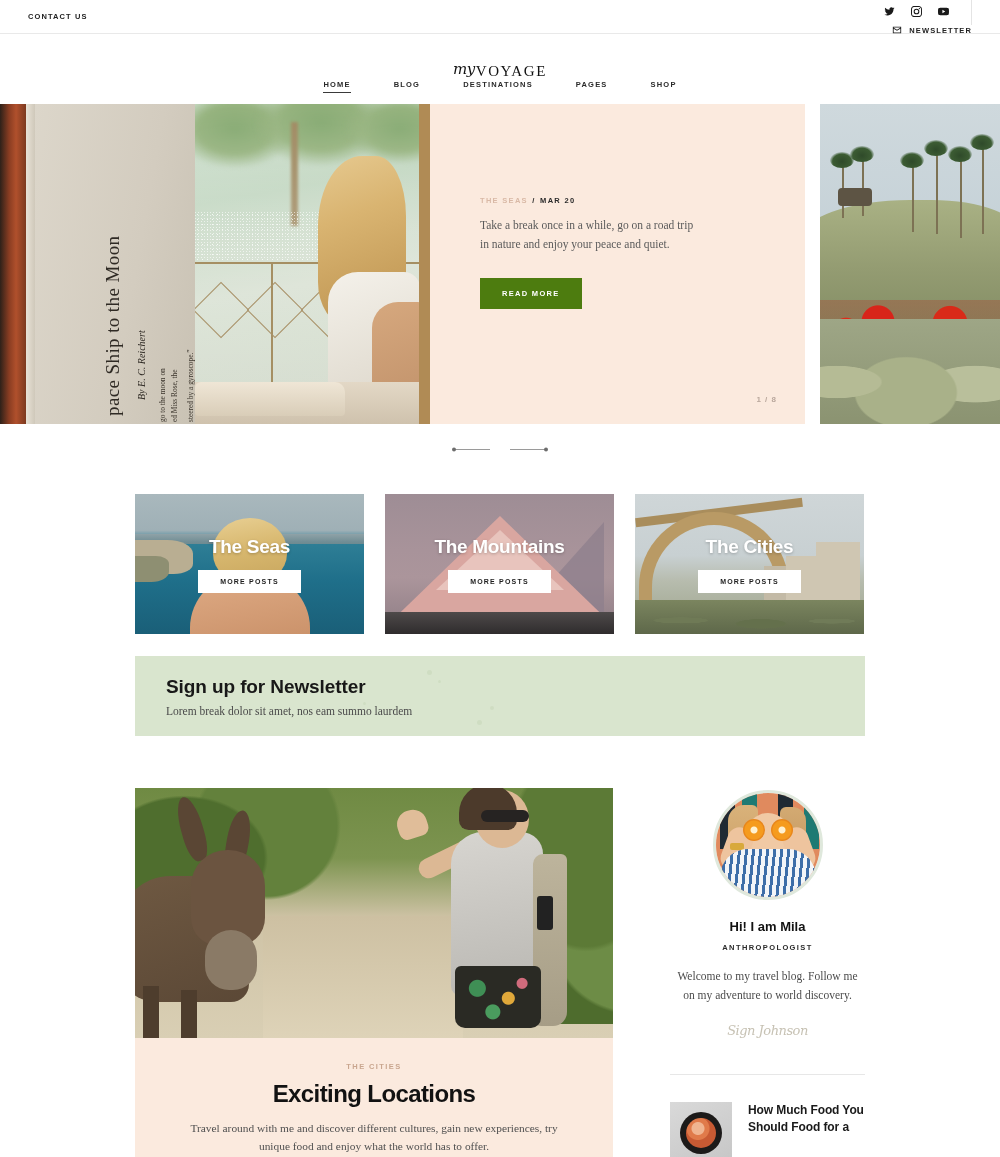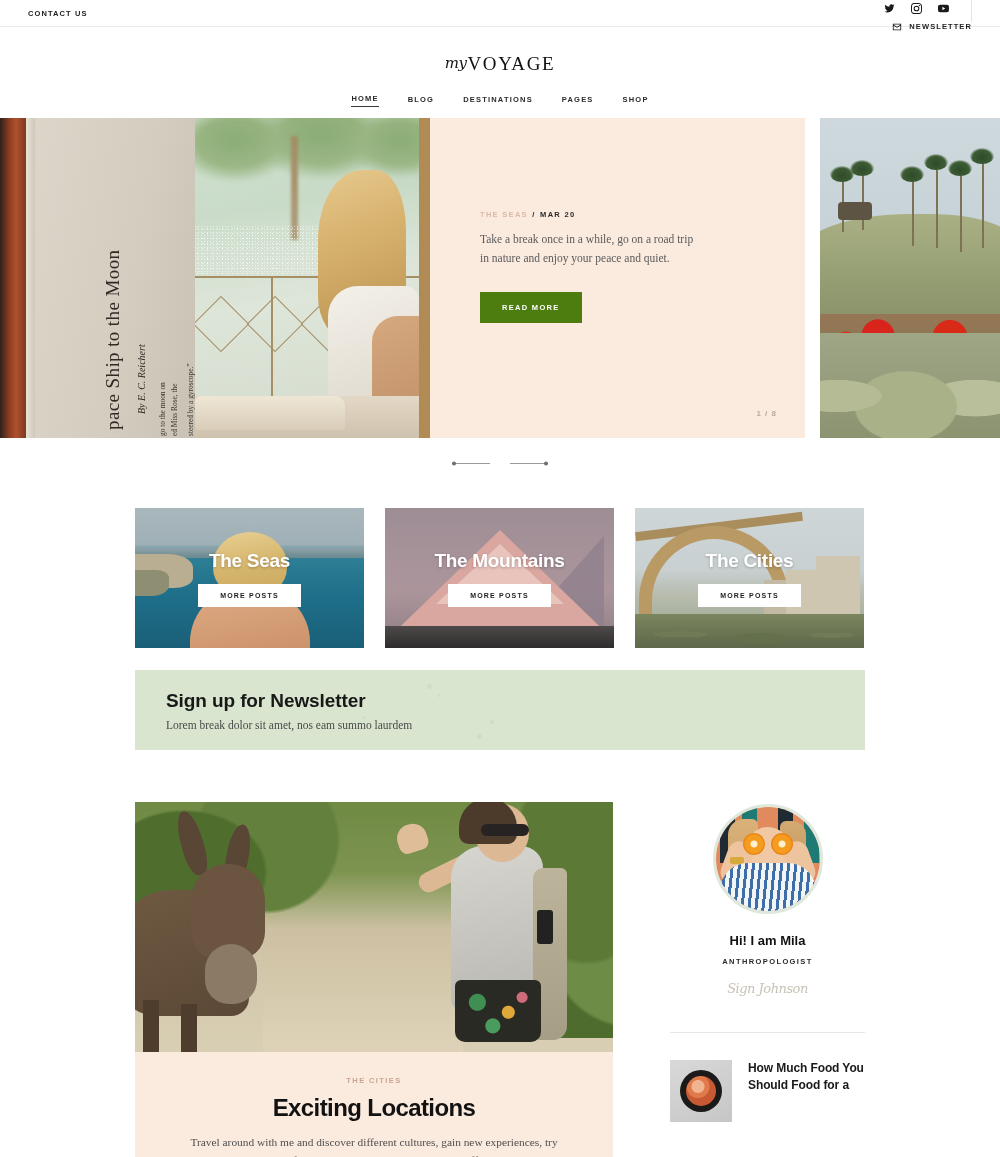--- a/index.html
+++ b/index.html
@@ -8,21 +8,21 @@
     width: 1000px;
     background: #ffffff;
     font-family: "Liberation Sans", sans-serif;
     color: #1a1a1a;
     -webkit-font-smoothing: antialiased;
   }
   body { width: 1000px; height: 1157px; overflow: hidden; position: relative; }
 
   
   .topbar {
-    height: 27px;
+    height: 34px;
     display: flex;
     align-items: center;
     justify-content: space-between;
     padding: 0 28px 0 28px;
     border-bottom: 1px solid #e9e9e9;
   }
   .topbar-left { display: flex; align-items: center; }
   .contact-link {
     font-size: 7.5px;
     letter-spacing: 1.1px;
@@ -64,31 +64,30 @@
     font-family: "DejaVu Serif", serif;
     font-style: italic;
     font-size: 15px;
     letter-spacing: -0.5px;
     color: #111;
     vertical-align: 2px;
     margin-right: 1px;
   }
   .logo .voyage {
     font-family: "Liberation Serif", serif;
-    font-size: 19px;
+    font-size: 15px;
     letter-spacing: 1.6px;
     color: #111;
     font-weight: 400;
   }
 
   
   .mainnav {
-    display: flex; justify-content: center; align-items: center;
-    gap: 29px;
-    margin-top: 19px;
+    display: flex; justify-content: center; 
+    gap: 43px;
     padding-bottom: 11px;
   }
   .navitem {
     font-size: 7.5px;
     letter-spacing: 1.2px;
     font-weight: 600;
     text-transform: uppercase;
     color: #2a2a2a;
     cursor: pointer;
     padding-bottom: 3px;
@@ -699,20 +698,21 @@
           <div class="armL"></div>
             <div class="armR"></div>
           <div class="watch"></div>
           <div class="orange l"></div>
             <div class="orange r"></div>
           <div class="shirt"></div>
         </div>
       </div>
       <div class="author-name">Hi! I am Mila</div>
       <div class="author-role">ANTHROPOLOGIST</div>
+      <p class="author-bio">Welcome to my travel blog. Follow me on my adventure to world discovery.</p>
       <div class="signature">Sign Johnson</div>
     </div>
 
     <div class="side-divider"></div>
 
     <div class="side-post">
       <div class="side-thumb">
         <div class="ph-soup">
           <div class="bowl"></div>
             <div class="soup"></div>

